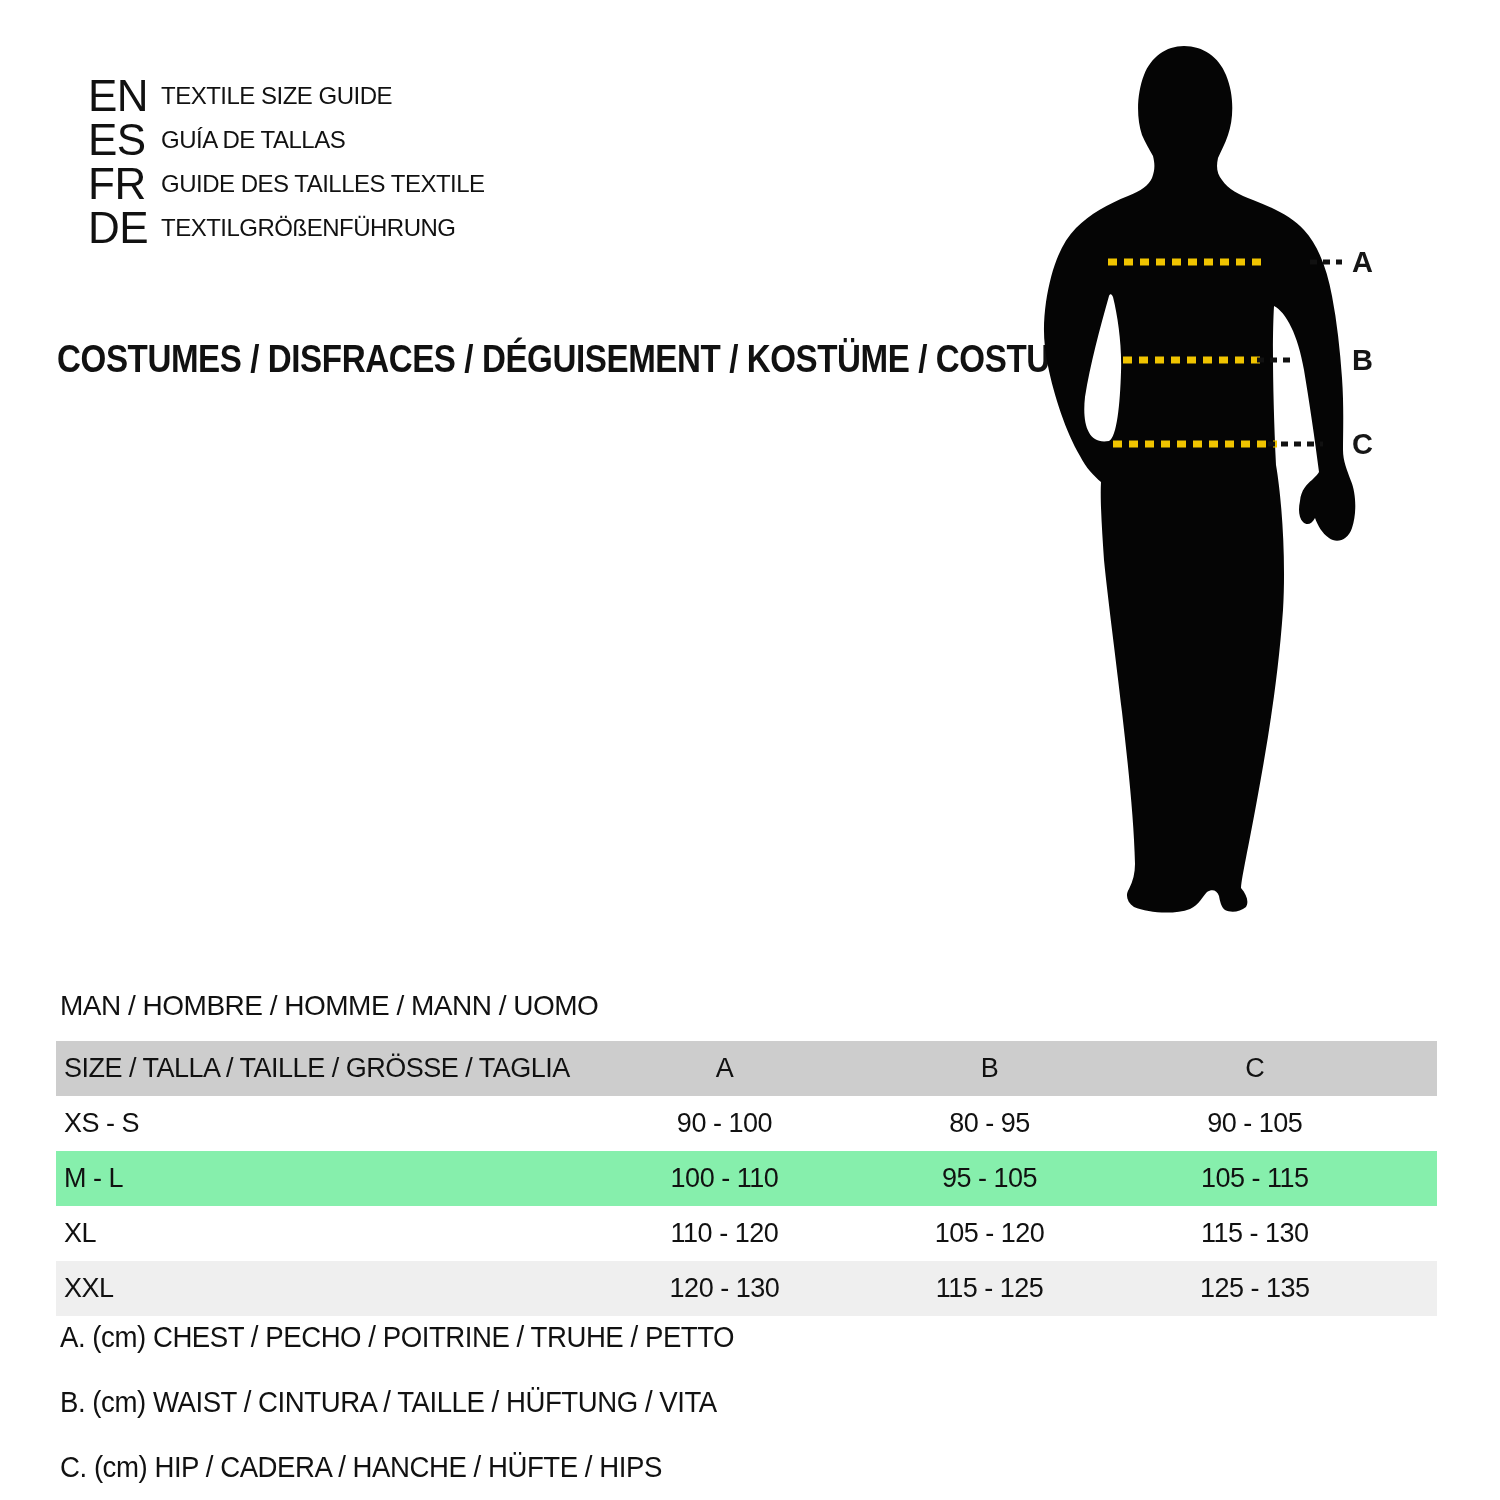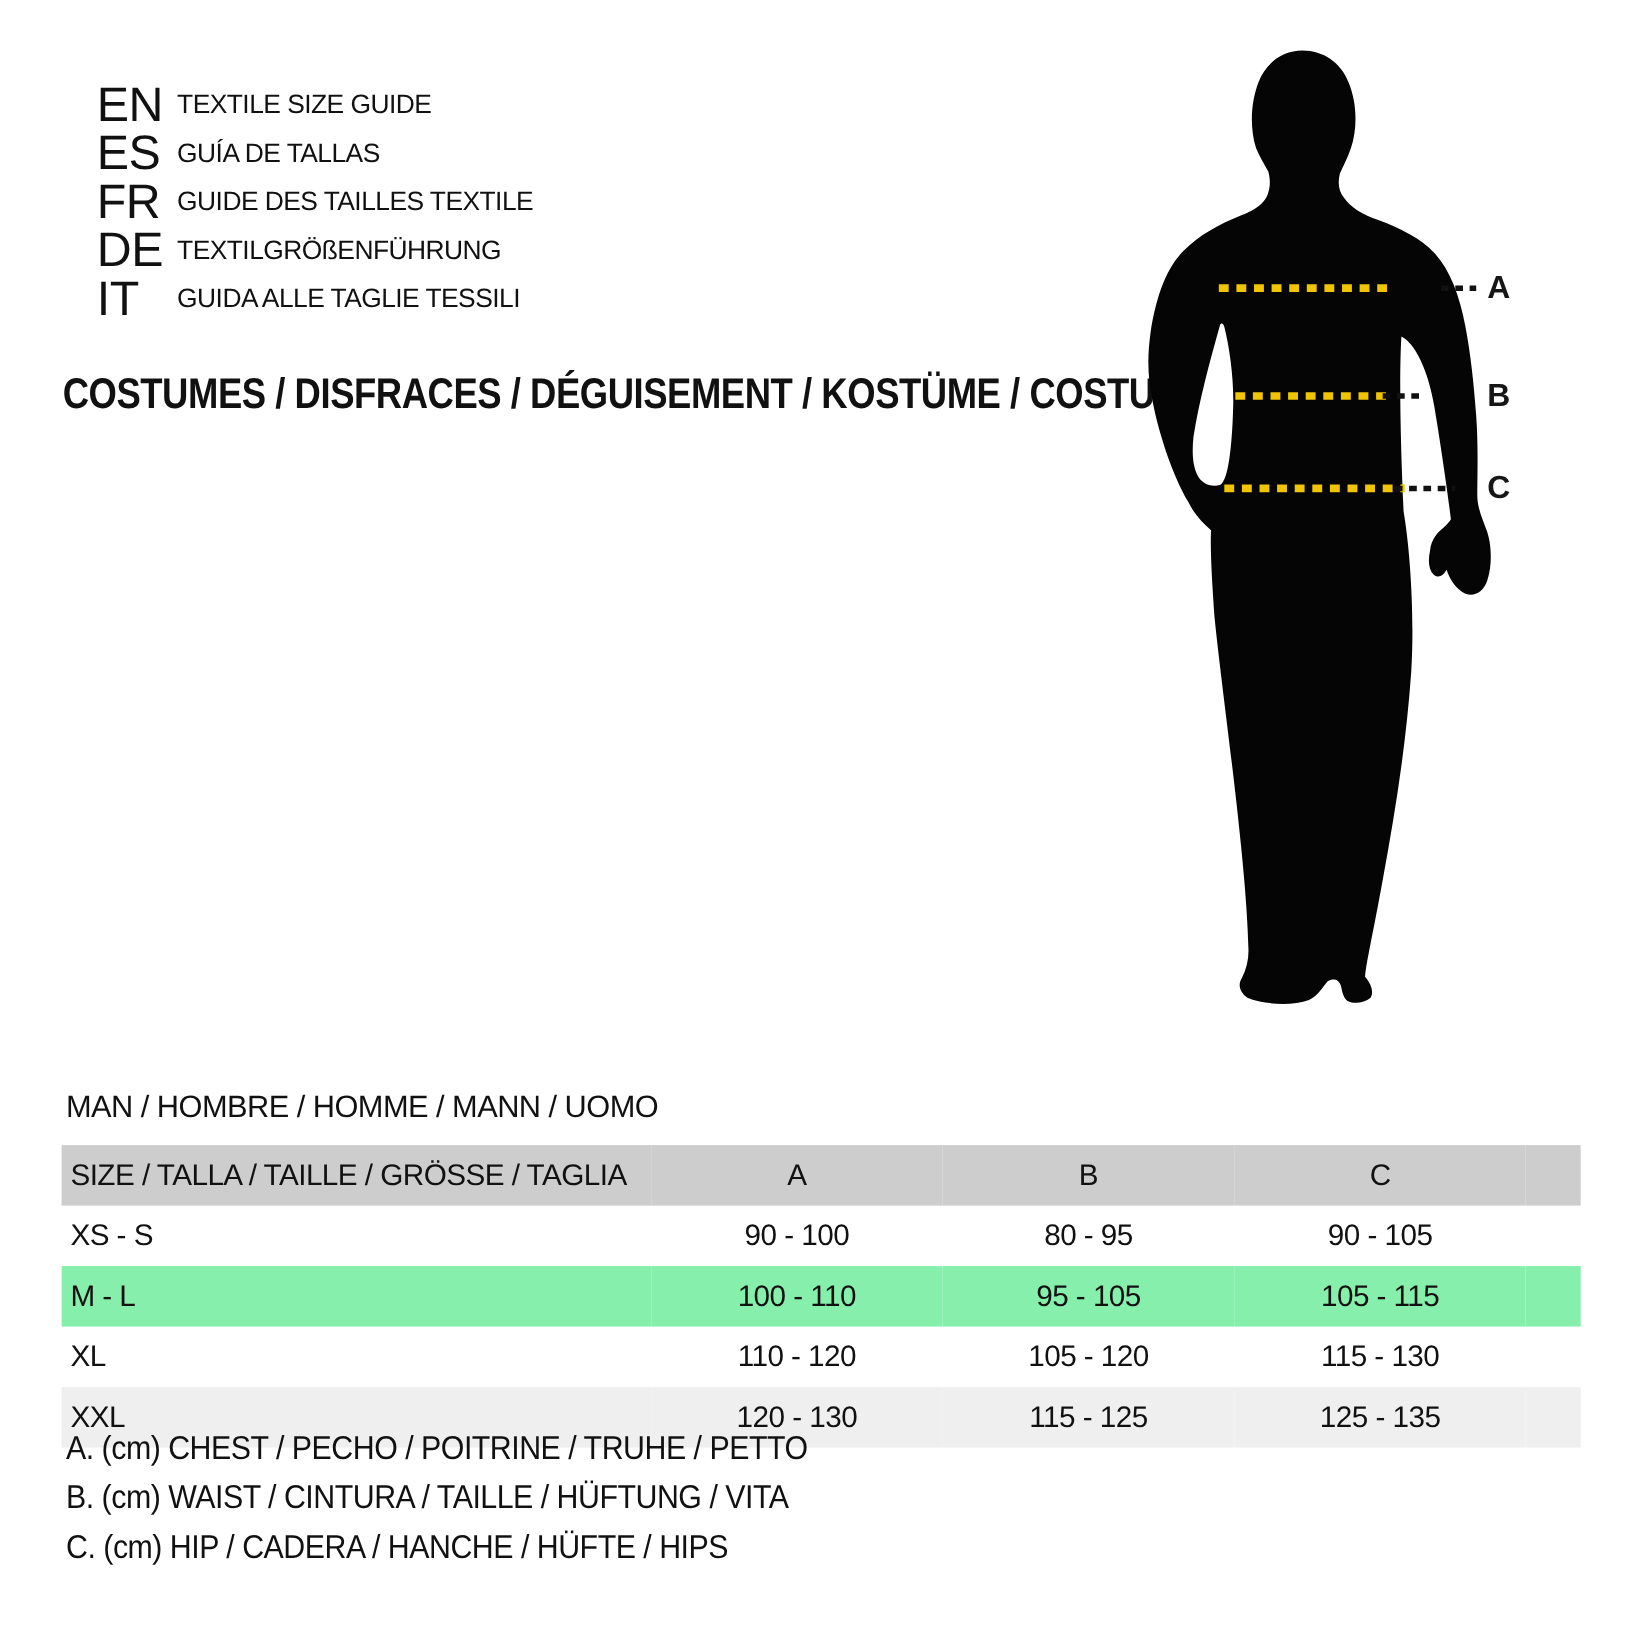--- a/index.html
+++ b/index.html
@@ -40,21 +40,21 @@
   table.size-table { width:100%; border-collapse:collapse; table-layout:fixed; }
   table.size-table th, table.size-table td {
     font-size:27px; font-weight:normal; letter-spacing:-0.5px;
     text-align:center; vertical-align:middle; padding:12px;
   }
   table.size-table th { height:32px; }
   table.size-table td { height:53px; }
   table.size-table th:first-child, table.size-table td:first-child { text-align:left; padding-left:8px; }
   
   .legend-block { position:absolute; left:60px; top:1294px; }
-  .legend-line { height:45px; display:flex; align-items:center; }
+  .legend-line { height:45px; display:flex; align-items:center;margin-top:20px; }
   .legend-line span {
     font-size:30px; letter-spacing:-0.5px; white-space:nowrap;
     display:inline-block; transform:scaleX(0.92); transform-origin:left center;
   }
 </style>
 </head>
 <body>
 
 <div class="page">
 
@@ -67,24 +67,20 @@
       <div class="lang-code">ES</div>
       <div class="lang-label">GUÍA DE TALLAS</div>
     </div>
     <div class="lang-row">
       <div class="lang-code">FR</div>
       <div class="lang-label">GUIDE DES TAILLES TEXTILE</div>
     </div>
     <div class="lang-row">
       <div class="lang-code">DE</div>
       <div class="lang-label">TEXTILGRÖßENFÜHRUNG</div>
-    </div>
-    <div class="lang-row">
-      <div class="lang-code">IT</div>
-      <div class="lang-label">GUIDA ALLE TAGLIE TESSILI</div>
     </div>
   </div>
 
   <div class="costumes-title">COSTUMES / DISFRACES / DÉGUISEMENT / KOSTÜME / COSTUMI</div>
 
   <svg class="figure-svg" viewBox="0 0 330 890" xmlns="http://www.w3.org/2000/svg" aria-hidden="true">
     <path fill="#050505" fill-rule="evenodd" d="
       M 146 6
       C 165 6 181 17 188 35
       C 196 54 196 78 190 95

